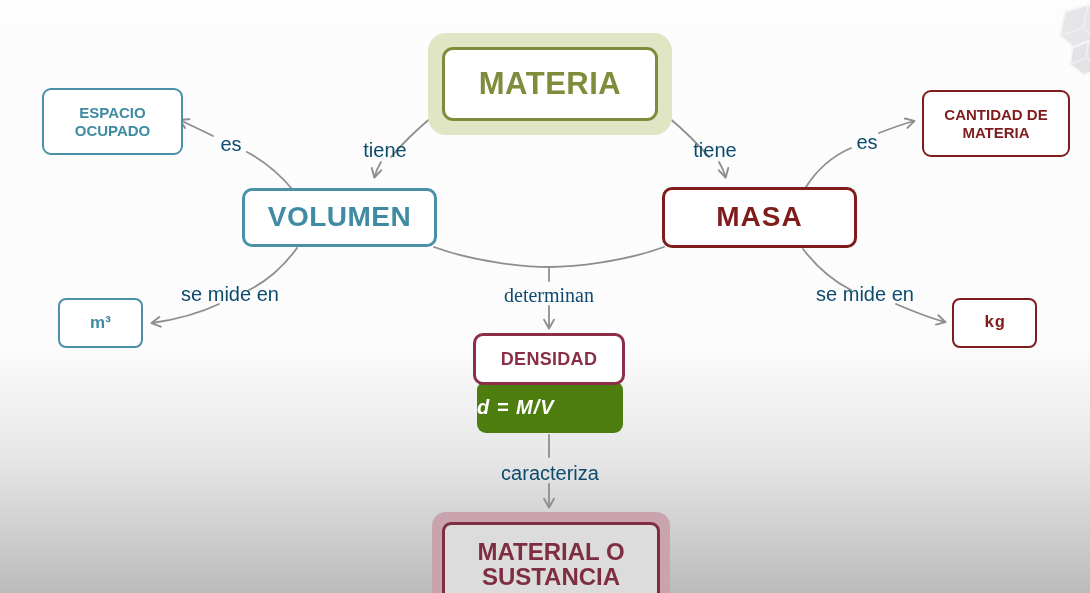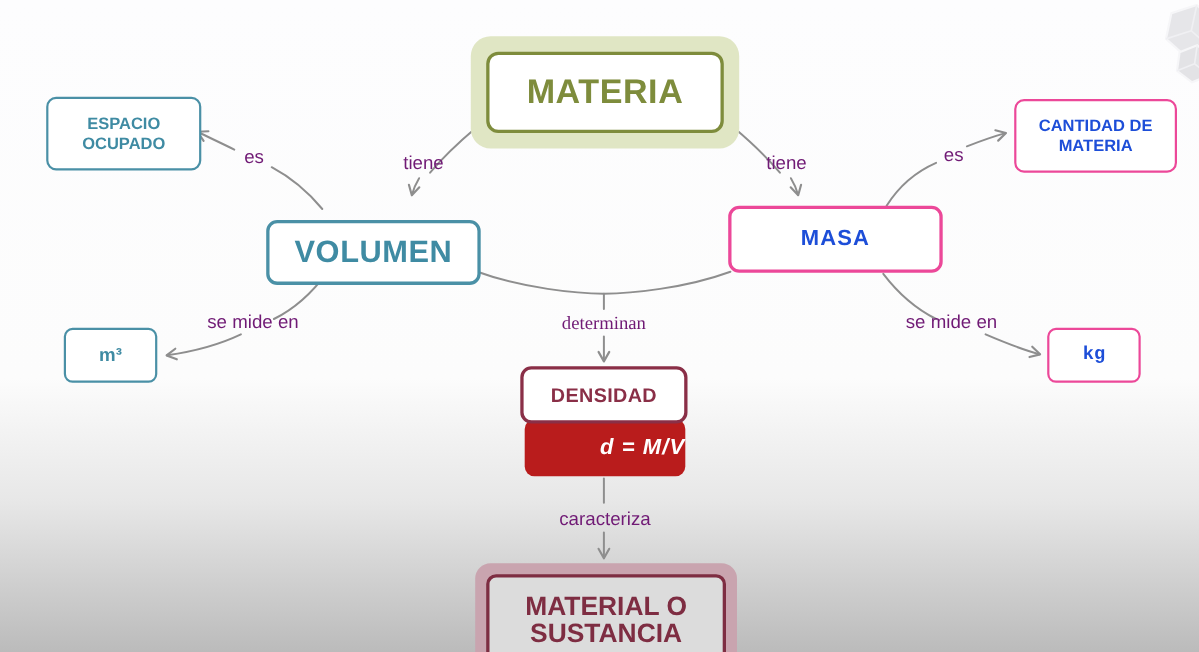--- a/index.html
+++ b/index.html
@@ -12,26 +12,26 @@
   .node {
     position: absolute;
     background: #ffffff;
     display: flex; align-items: center; justify-content: center;
     text-align: center; font-weight: bold;
     box-sizing: border-box;
     white-space: pre-line;
     line-height: 1.15;
   }
   .teal   { border: 3px solid #4a90a6; color: #408ba3; color: #3f8ba3; }
-  .purple { border: 3px solid #ec4899; color: #1d4ed8; }
+  .purple { border: 3px solid #7f1d1d; color: #7f1d1d; }
   .maroon { border: 3px solid #8a2f47; color: #8a2f47; }
 
   .node-espacio  { left: 32px;  top: 88px;  width: 141px; height: 67px; border-radius: 9px; font-size: 15px; border-width: 2.5px; margin-left: 10px; }
-  .node-volumen  { left: 242px; top: 200px; width: 195px; height: 59px; border-radius: 10px; font-size: 28px; letter-spacing: 0.5px; }
-  .node-masa     { left: 662px; top: 187px; width: 195px; height: 61px; border-radius: 10px; font-size: 20px; letter-spacing: 1px; }
+  .node-volumen  { left: 242px; top: 188px; width: 195px; height: 59px; border-radius: 10px; font-size: 28px; letter-spacing: 0.5px; }
+  .node-masa     { left: 662px; top: 187px; width: 195px; height: 61px; border-radius: 10px; font-size: 28px; letter-spacing: 1px; }
   .node-cantidad { left: 922px; top: 90px;  width: 148px; height: 67px; border-radius: 9px; font-size: 15px; border-width: 2.5px; }
   .node-m3       { left: 58px;  top: 298px; width: 85px;  height: 50px; border-radius: 8px; font-size: 17px; border-width: 2.5px; justify-content: center; }
   .node-kg       { left: 952px; top: 298px; width: 85px;  height: 50px; border-radius: 8px; font-size: 17px; border-width: 2.5px; font-family: Liberation Mono, monospace; }
 
   .halo {
     position: absolute; box-sizing: border-box;
   }
   .halo-materia {
     left: 428px; top: 33px; width: 244px; height: 102px;
     background: #e0e6c4; border-radius: 18px;
@@ -56,28 +56,28 @@
     text-align: center; white-space: pre-line; line-height: 1.05;
     box-sizing: border-box;
   }
 
   .node-densidad {
     left: 473px; top: 333px; width: 152px; height: 52px; border-radius: 10px;
     font-size: 18px; z-index: 2; letter-spacing: 0.3px;
   }
   .node-formula {
     position: absolute; left: 477px; top: 381px; width: 146px; height: 52px;
-    background: #b91c1c; border-radius: 9px; z-index: 1;
-    display: flex; align-items: center; justify-content: flex-end;
+    background: #4d7c0f; border-radius: 9px; z-index: 1;
+    display: flex; align-items: center; justify-content: flex-start;
     color: #ffffff; font-weight: bold; font-style: italic; font-size: 20px;
     letter-spacing: 1px;
   }
 
   .edge-label {
-    position: absolute; color: #701a75; font-size: 17px;
+    position: absolute; color: #0c4a6e; font-size: 20px;
     text-align: center; transform: translateX(-50%);
     white-space: nowrap;
   }
   .lbl-es-left     { left: 231px; top: 133px; }
   .lbl-tiene-left  { left: 385px; top: 139px; }
   .lbl-tiene-right { left: 715px; top: 139px; }
   .lbl-es-right    { left: 867px; top: 131px; }
   .lbl-semide-left { left: 230px; top: 283px; }
   .lbl-determinan  { left: 549px; top: 284px; font-family: Liberation Serif, serif; }
   .lbl-semide-right{ left: 865px; top: 283px; }

